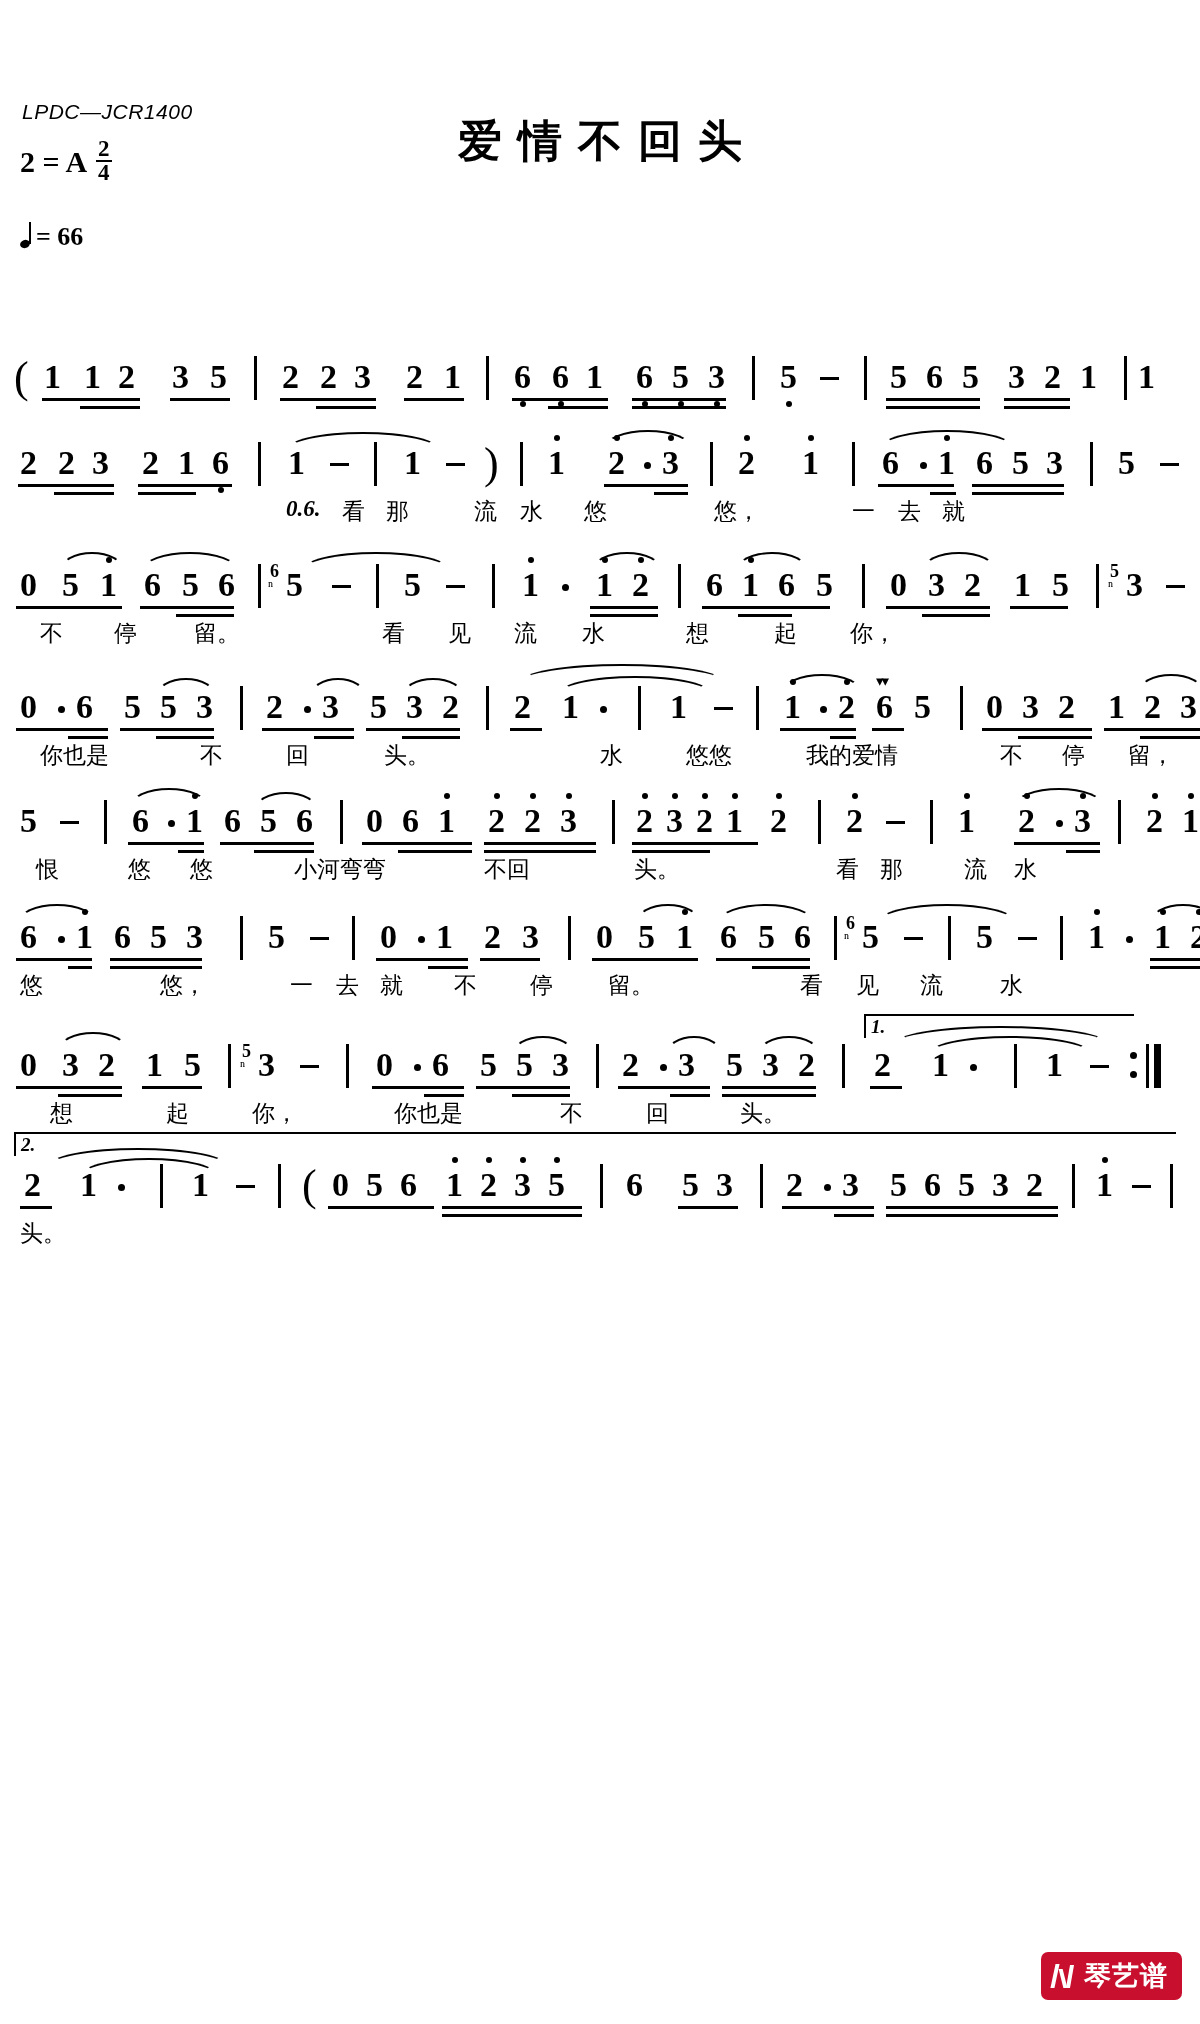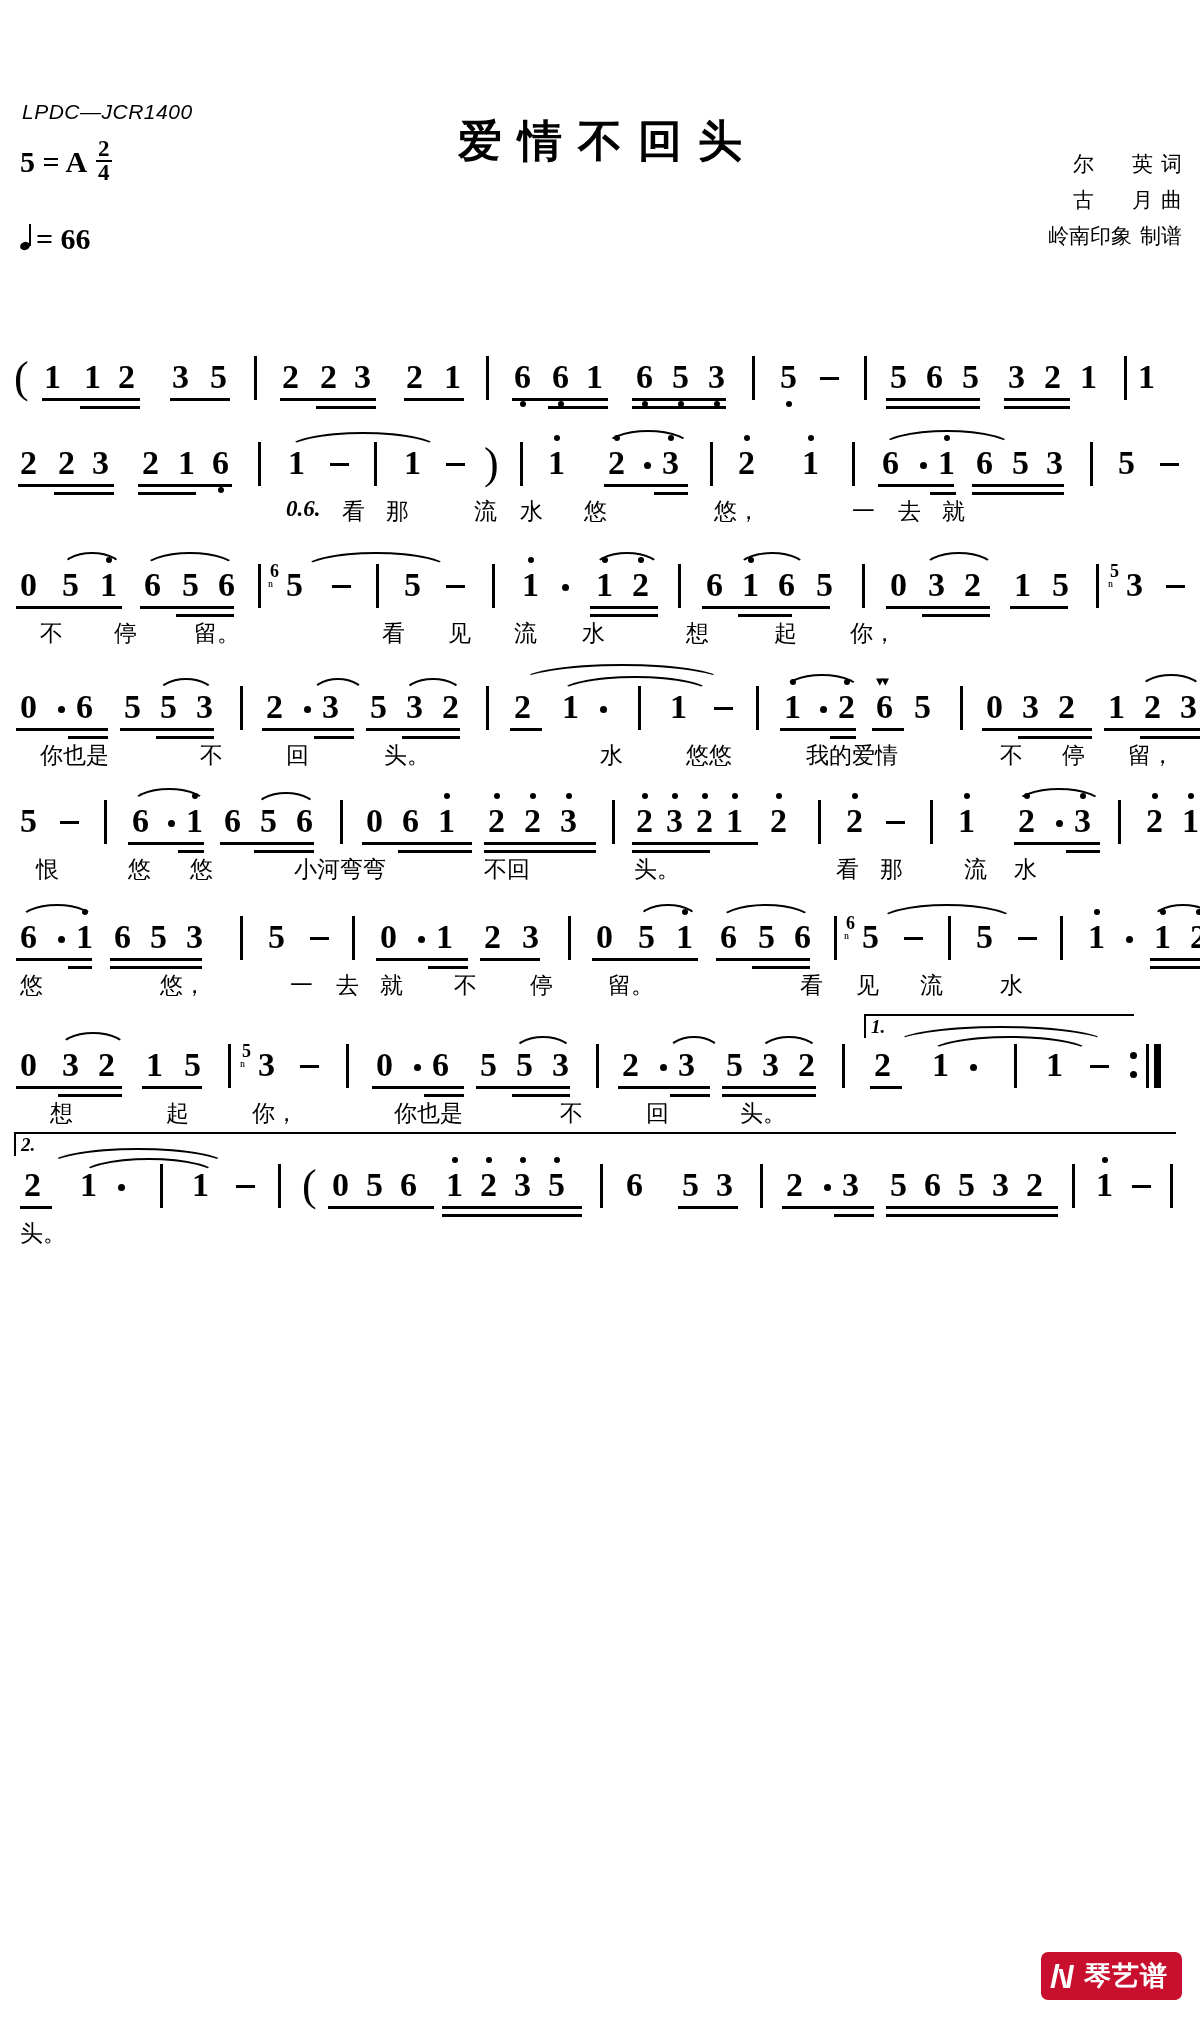--- a/index.html
+++ b/index.html
@@ -54,21 +54,21 @@
   .timesig .den { padding: 0 2px; }
 
   .tempo {
     position: absolute;
     left: 20px;
     top: 222px;
     display: flex;
     align-items: center;
     font-family: "Liberation Serif", serif;
     font-weight: bold;
-    font-size: 30px;
+    font-size: 26px;
     white-space: nowrap;
   }
   .qnote {
     display: inline-block;
     position: relative;
     width: 12px;
     height: 24px;
     margin-right: 4px;
   }
   .qnote::before {
@@ -322,45 +322,34 @@
   }
 </style>
 </head>
 <body>
 
 <div class="page">
 
   <div class="catalog-no">LPDC—JCR1400</div>
 
   <div class="keysig">
-    <span>5 = A</span>
+    <span>2 = A</span>
     <span class="timesig">
       <span class="num">2</span>
       <span class="den">4</span>
     </span>
   </div>
 
   <div class="tempo">
     <span class="qnote"></span>
     <span>= 66</span>
   </div>
 
   <div class="title">爱情不回头</div>
 
-  <div class="credits">
-    <div>
-      <span>尔</span><span class="sp"></span><span>英</span><span class="sp-s"></span><span>词</span>
-    </div>
-    <div>
-      <span>古</span><span class="sp"></span><span>月</span><span class="sp-s"></span><span>曲</span>
-    </div>
-    <div>
-      <span>岭南印象</span><span class="sp-s"></span><span>制谱</span>
-    </div>
-  </div>
 
   <div class="system" style="top:342px">
     <div class="staffline">
       <span class="paren" style="left:0px">(</span>
       <span class="n" style="left:30px">1</span>
       <span class="n" style="left:70px">1</span>
       <span class="n" style="left:104px">2</span>
       <span class="beam" style="left:28px;top:56px;width:98px"></span>
       <span class="beam" style="left:66px;top:64px;width:60px"></span>
       <span class="n" style="left:158px">3</span>

